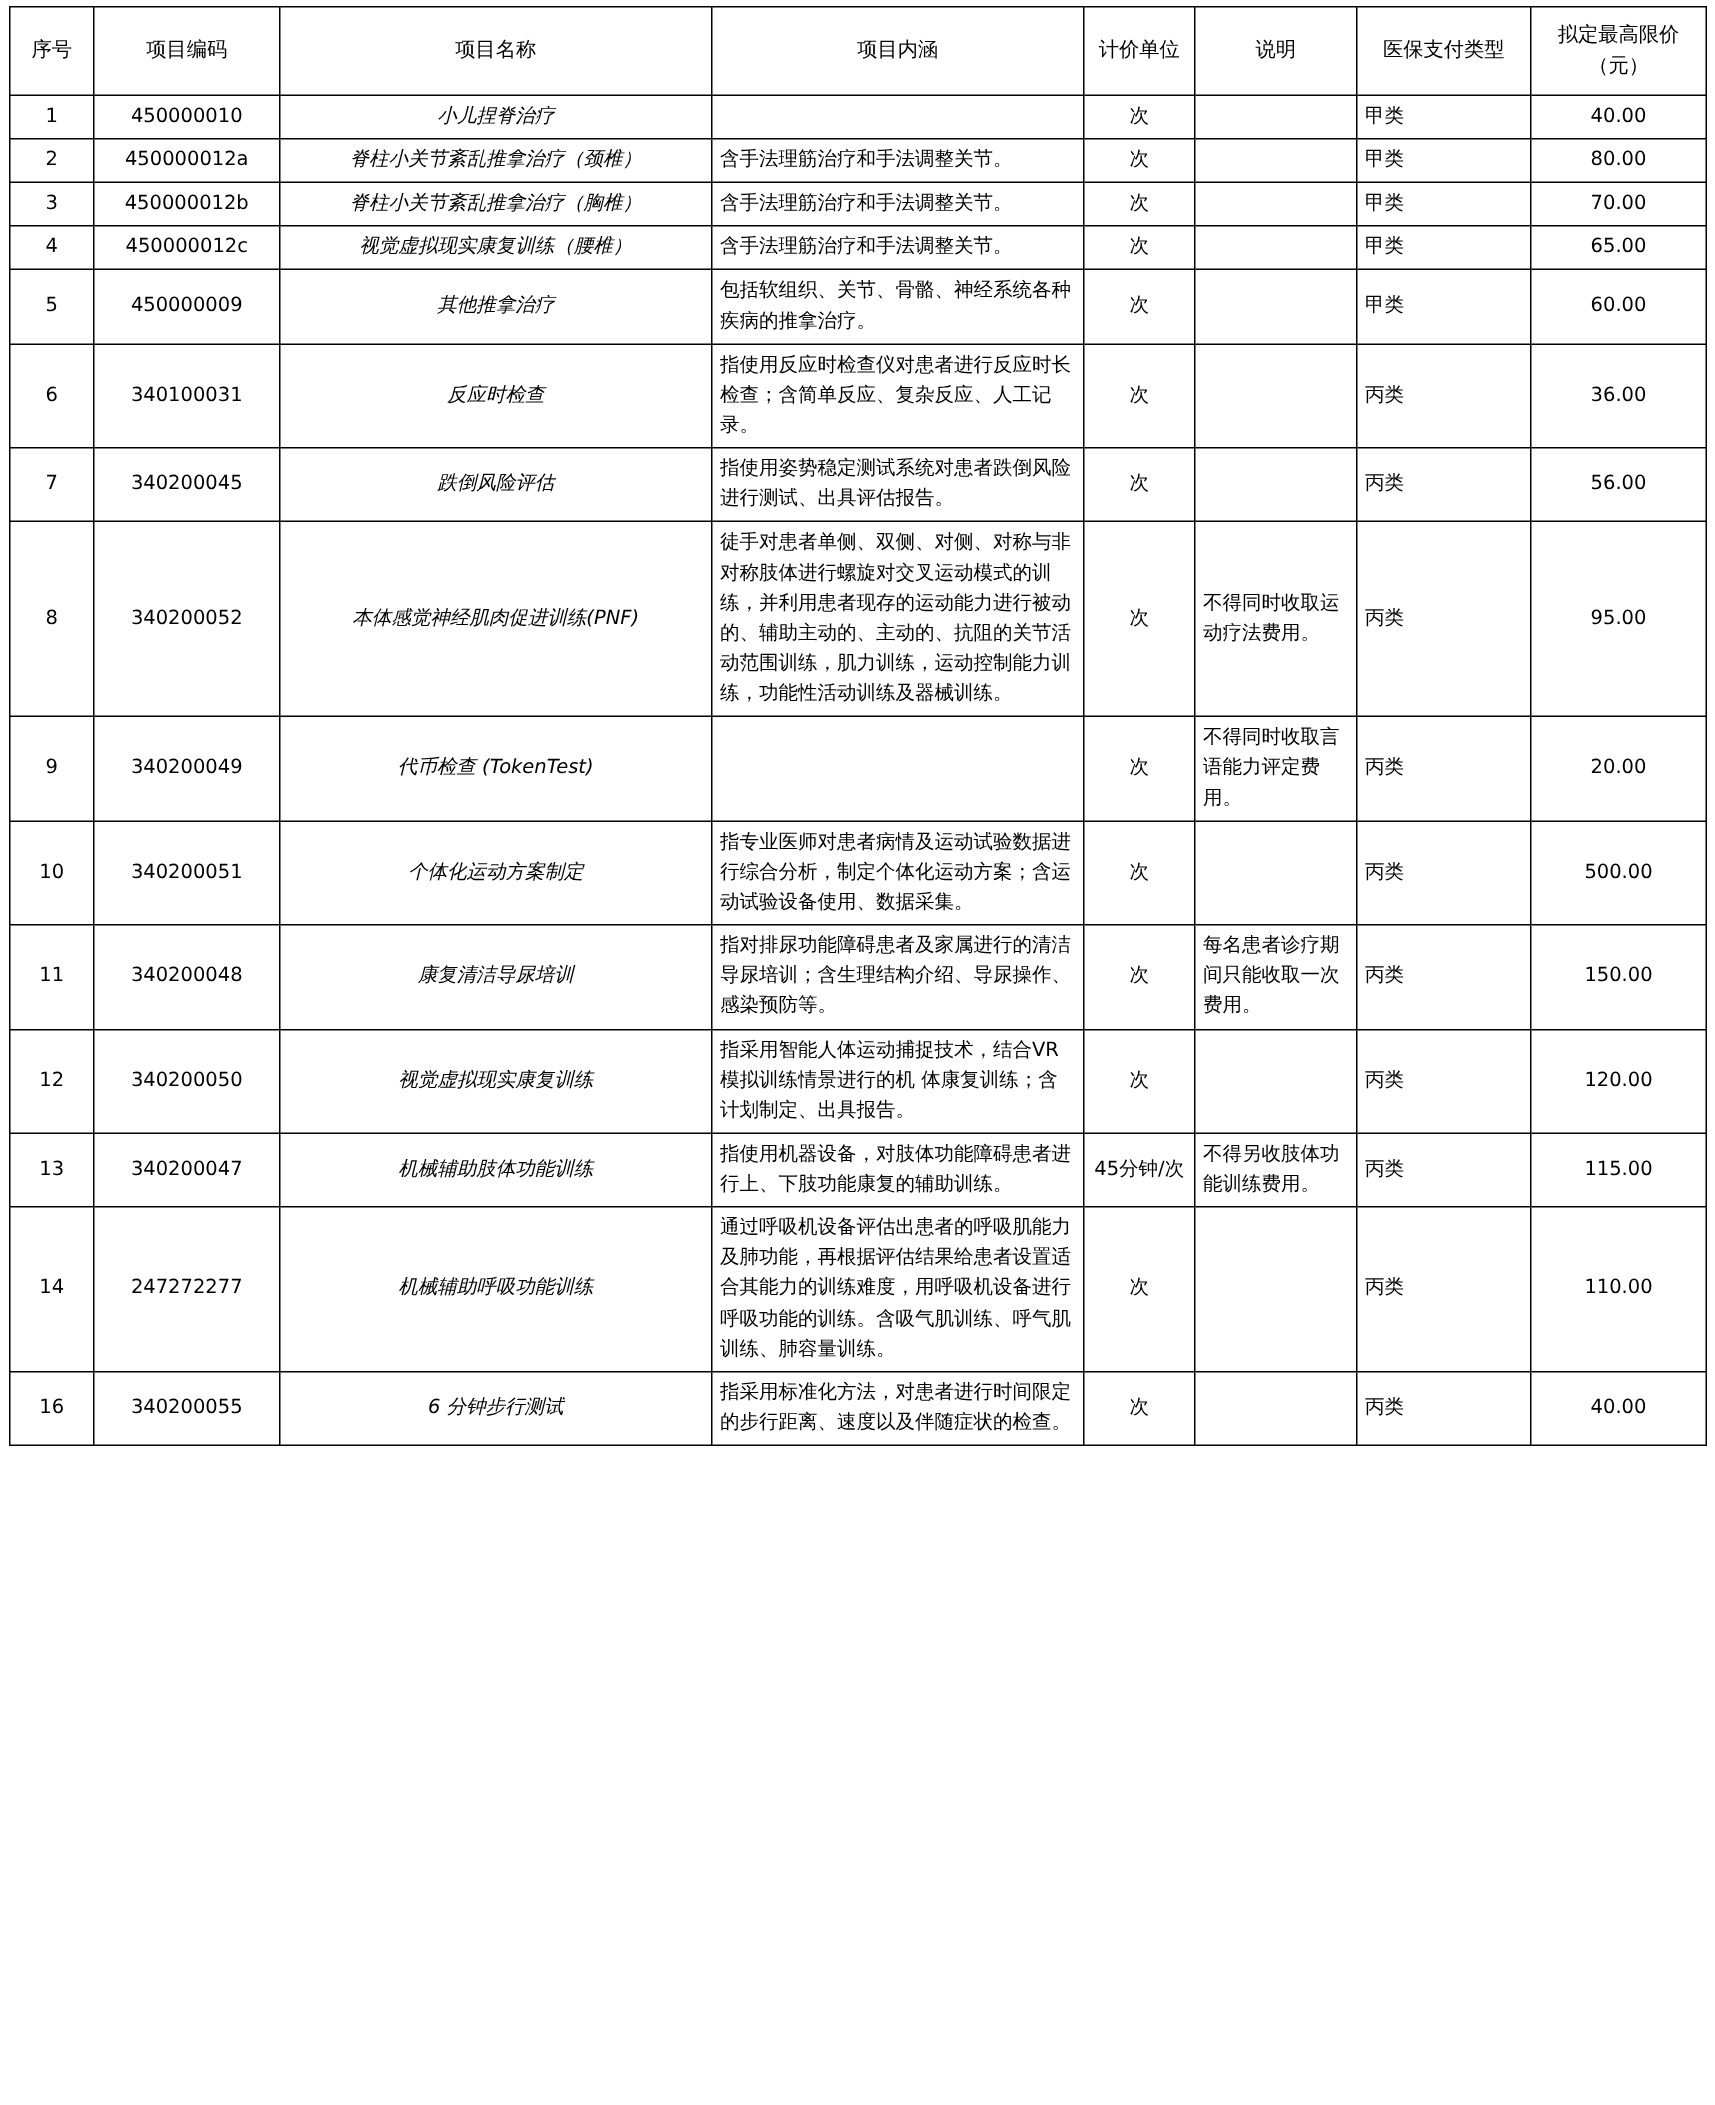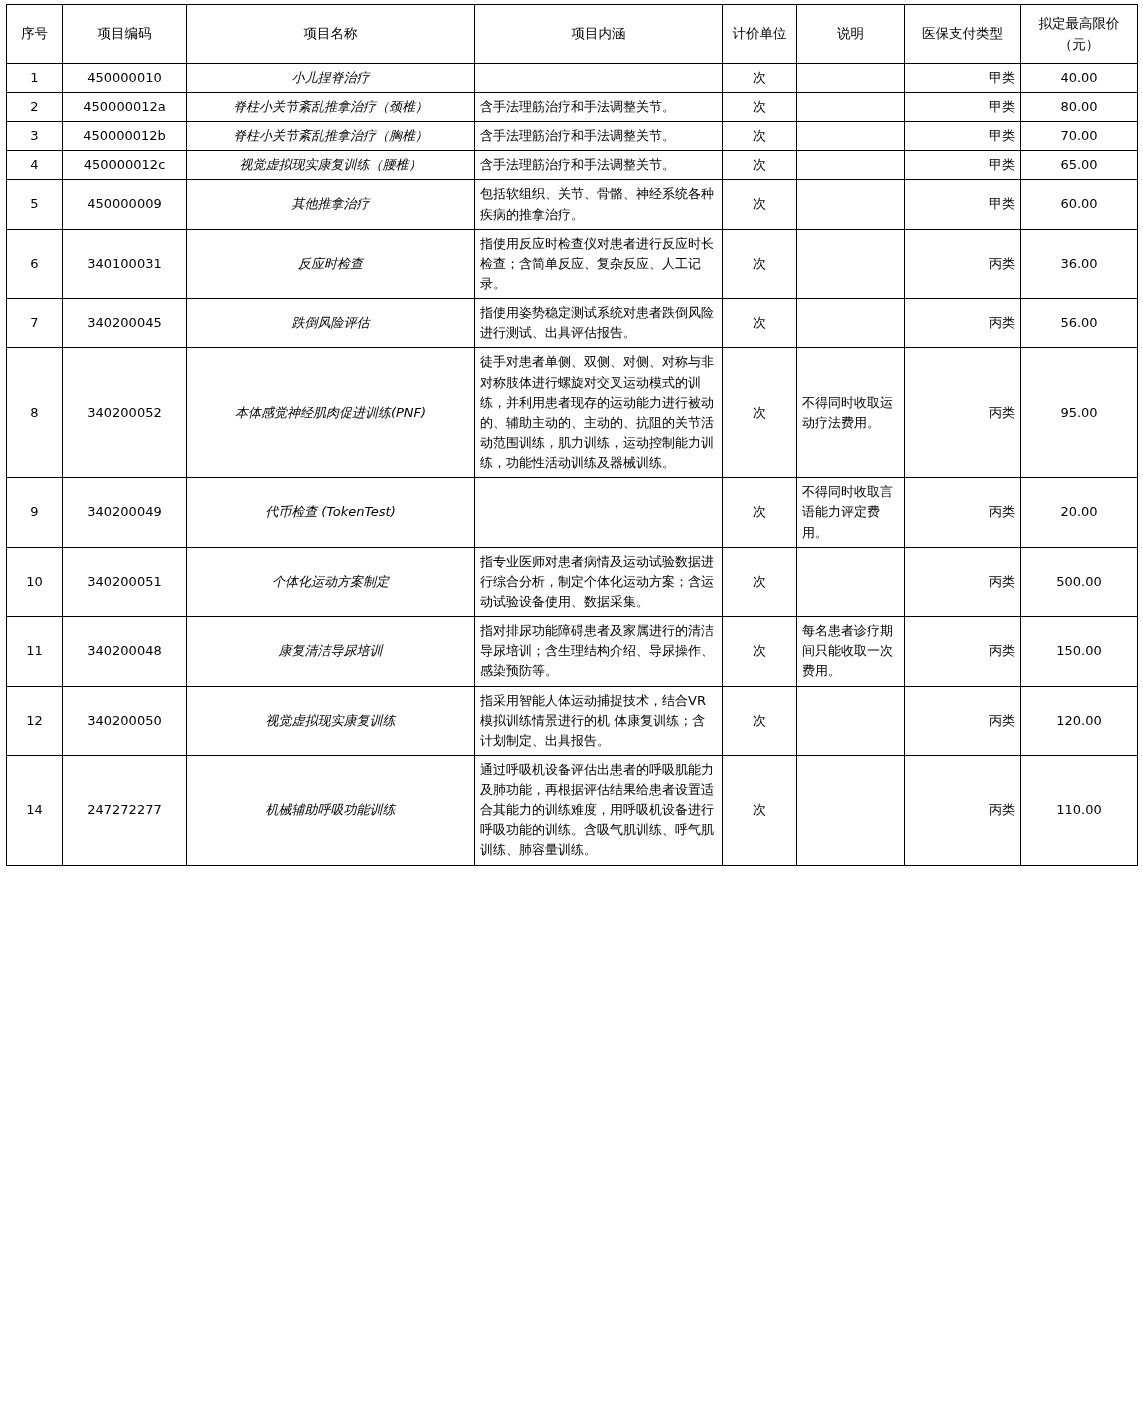--- a/index.html
+++ b/index.html
@@ -47,21 +47,21 @@
   col.c-note  { width: 108px; }
   col.c-type  { width: 116px; }
   col.c-price { width: 117px; }
 
   td.idx   { text-align: center; }
   td.code  { text-align: center; margin-left: 45px; }
   td.name  { text-align: center; font-style: italic; }
   td.desc  { text-align: left; }
   td.unit  { text-align: center; }
   td.note  { }
-  td.type  { text-align: right; }
+  td.type  { text-align: left; }
   td.price { text-align: center; }
 
   .hdr-two-line { line-height: 1.35; margin-left: 40px; }
 </style>
 </head>
 <body>
 
 <div class="sheet">
   <table class="price-table">
     <colgroup>
@@ -201,24 +201,44 @@
           <td class="idx">12</td>
           <td class="code">340200050</td>
           <td class="name">视觉虚拟现实康复训练</td>
           <td class="desc">指采用智能人体运动捕捉技术，结合VR模拟训练情景进行的机 体康复训练；含计划制定、出具报告。</td>
           <td class="unit">次</td>
           <td class="note"></td>
           <td class="type">丙类</td>
           <td class="price">120.00</td>
         </tr>
         <tr>
+          <td class="idx">13</td>
+          <td class="code">340200047</td>
+          <td class="name">机械辅助肢体功能训练</td>
+          <td class="desc">指使用机器设备，对肢体功能障碍患者进行上、下肢功能康复的辅助训练。</td>
+          <td class="unit">45分钟/次</td>
+          <td class="note">不得另收肢体功能训练费用。</td>
+          <td class="type">丙类</td>
+          <td class="price">115.00</td>
+        </tr>
+        <tr>
           <td class="idx">14</td>
           <td class="code">247272277</td>
           <td class="name">机械辅助呼吸功能训练</td>
           <td class="desc">通过呼吸机设备评估出患者的呼吸肌能力及肺功能，再根据评估结果给患者设置适合其能力的训练难度，用呼吸机设备进行呼吸功能的训练。含吸气肌训练、呼气肌训练、肺容量训练。</td>
           <td class="unit">次</td>
           <td class="note"></td>
           <td class="type">丙类</td>
           <td class="price">110.00</td>
         </tr>
+        <tr>
+          <td class="idx">16</td>
+          <td class="code">340200055</td>
+          <td class="name">6 分钟步行测试</td>
+          <td class="desc">指采用标准化方法，对患者进行时间限定的步行距离、速度以及伴随症状的检查。</td>
+          <td class="unit">次</td>
+          <td class="note"></td>
+          <td class="type">丙类</td>
+          <td class="price">40.00</td>
+        </tr>
       </tbody>
   </table>
 </div>
 
 </body></html>

